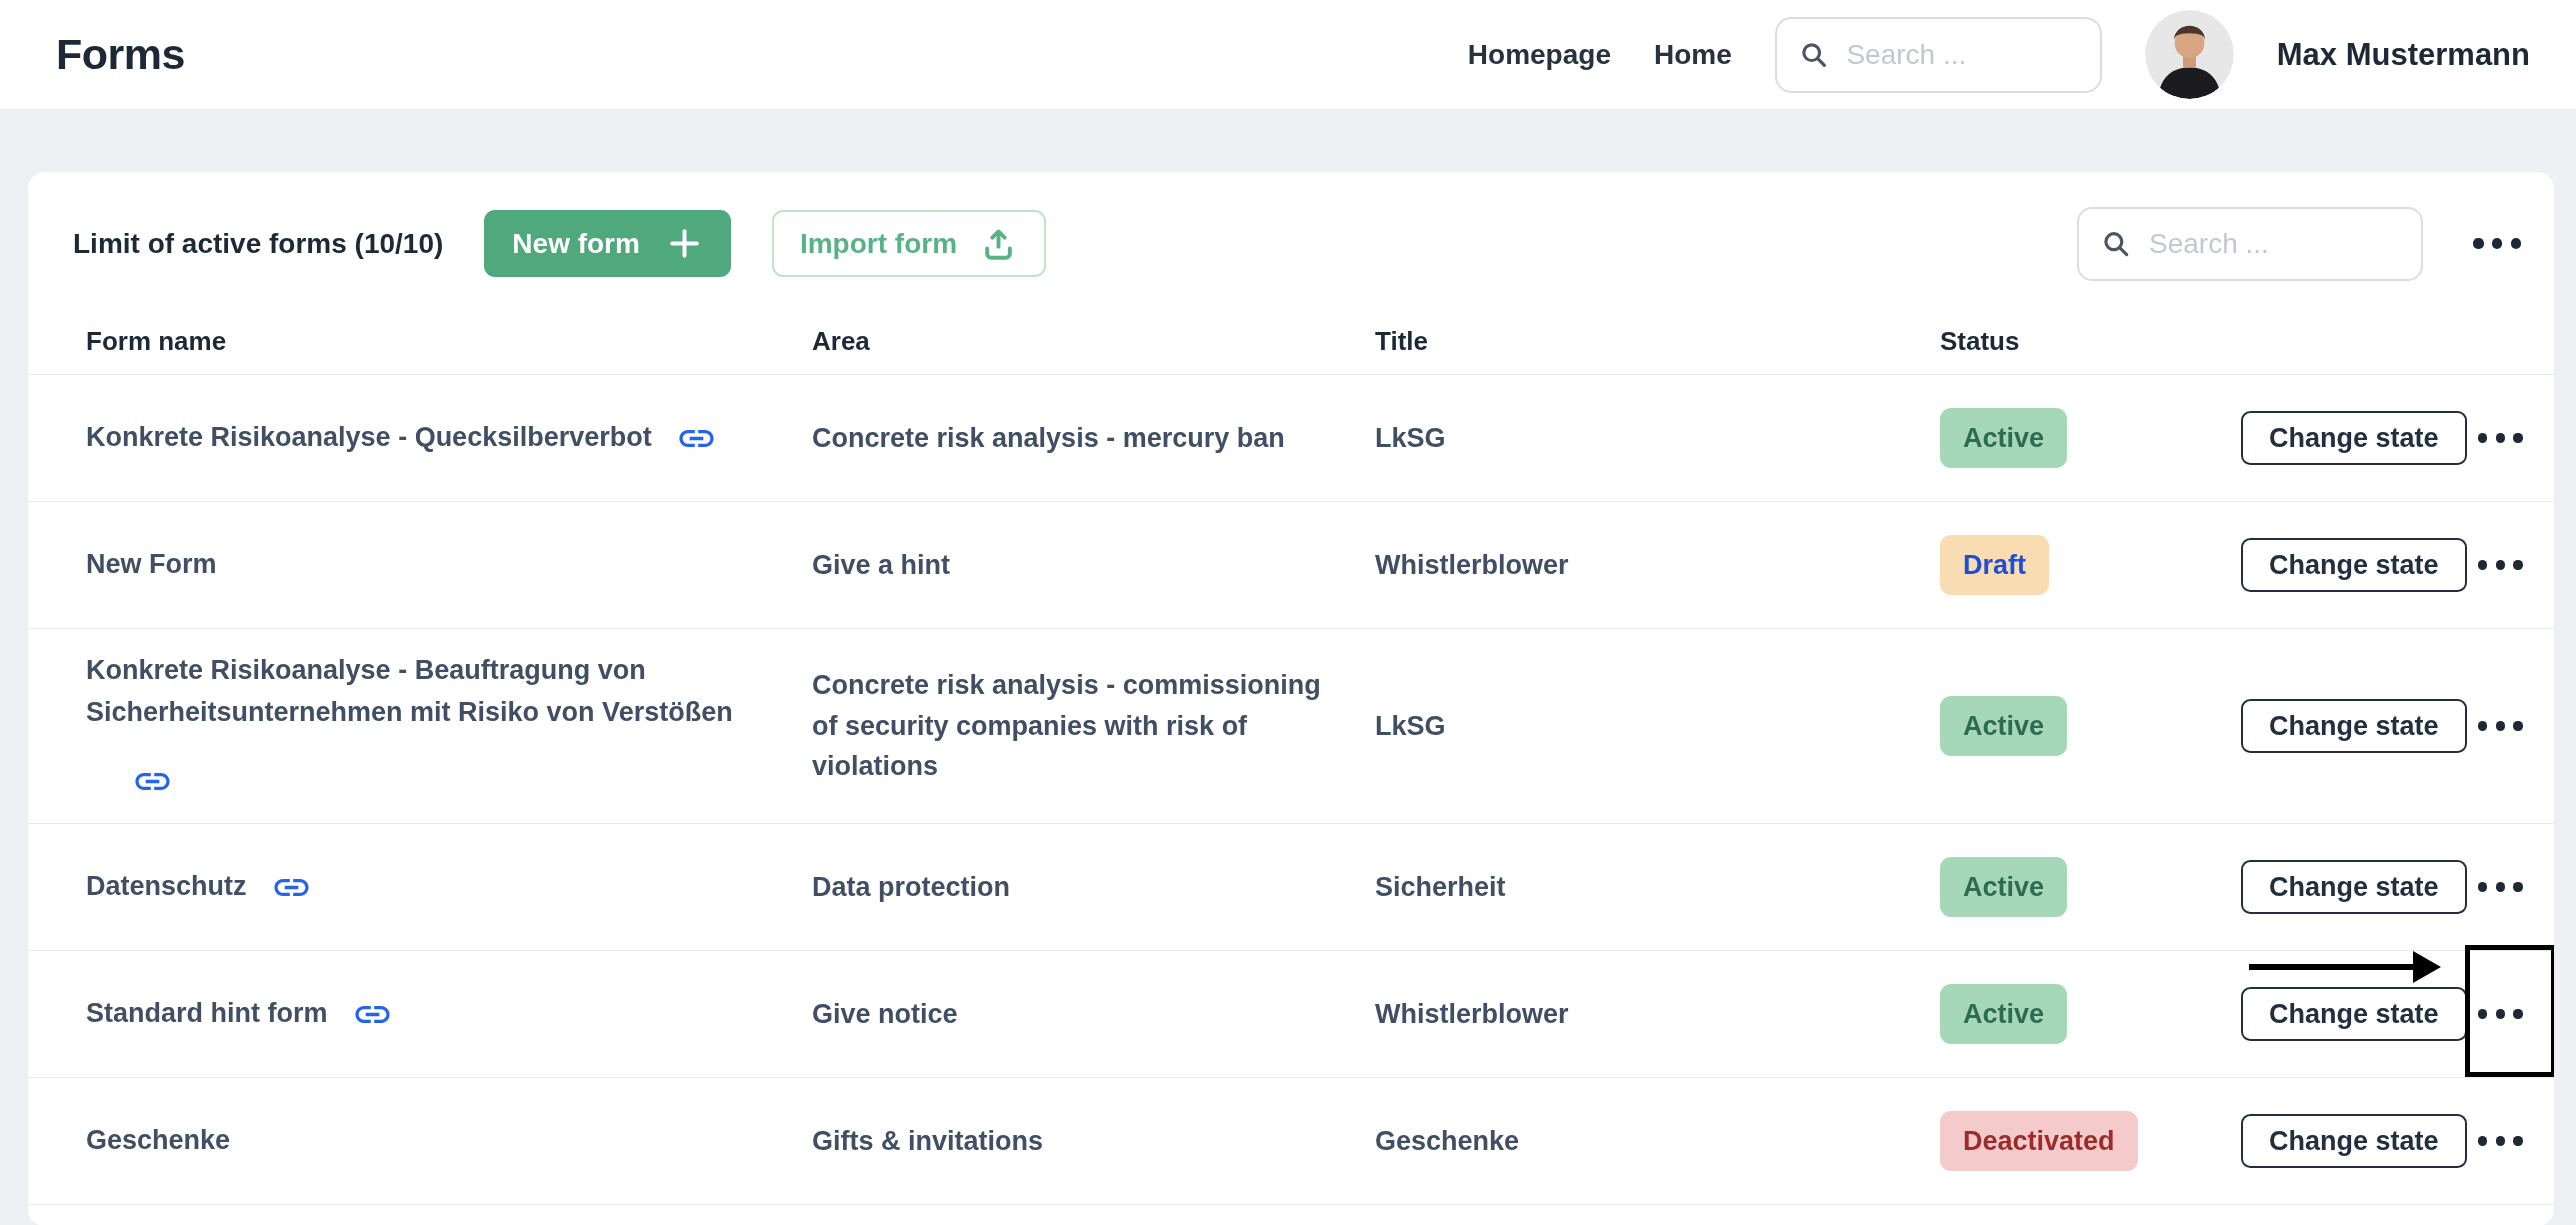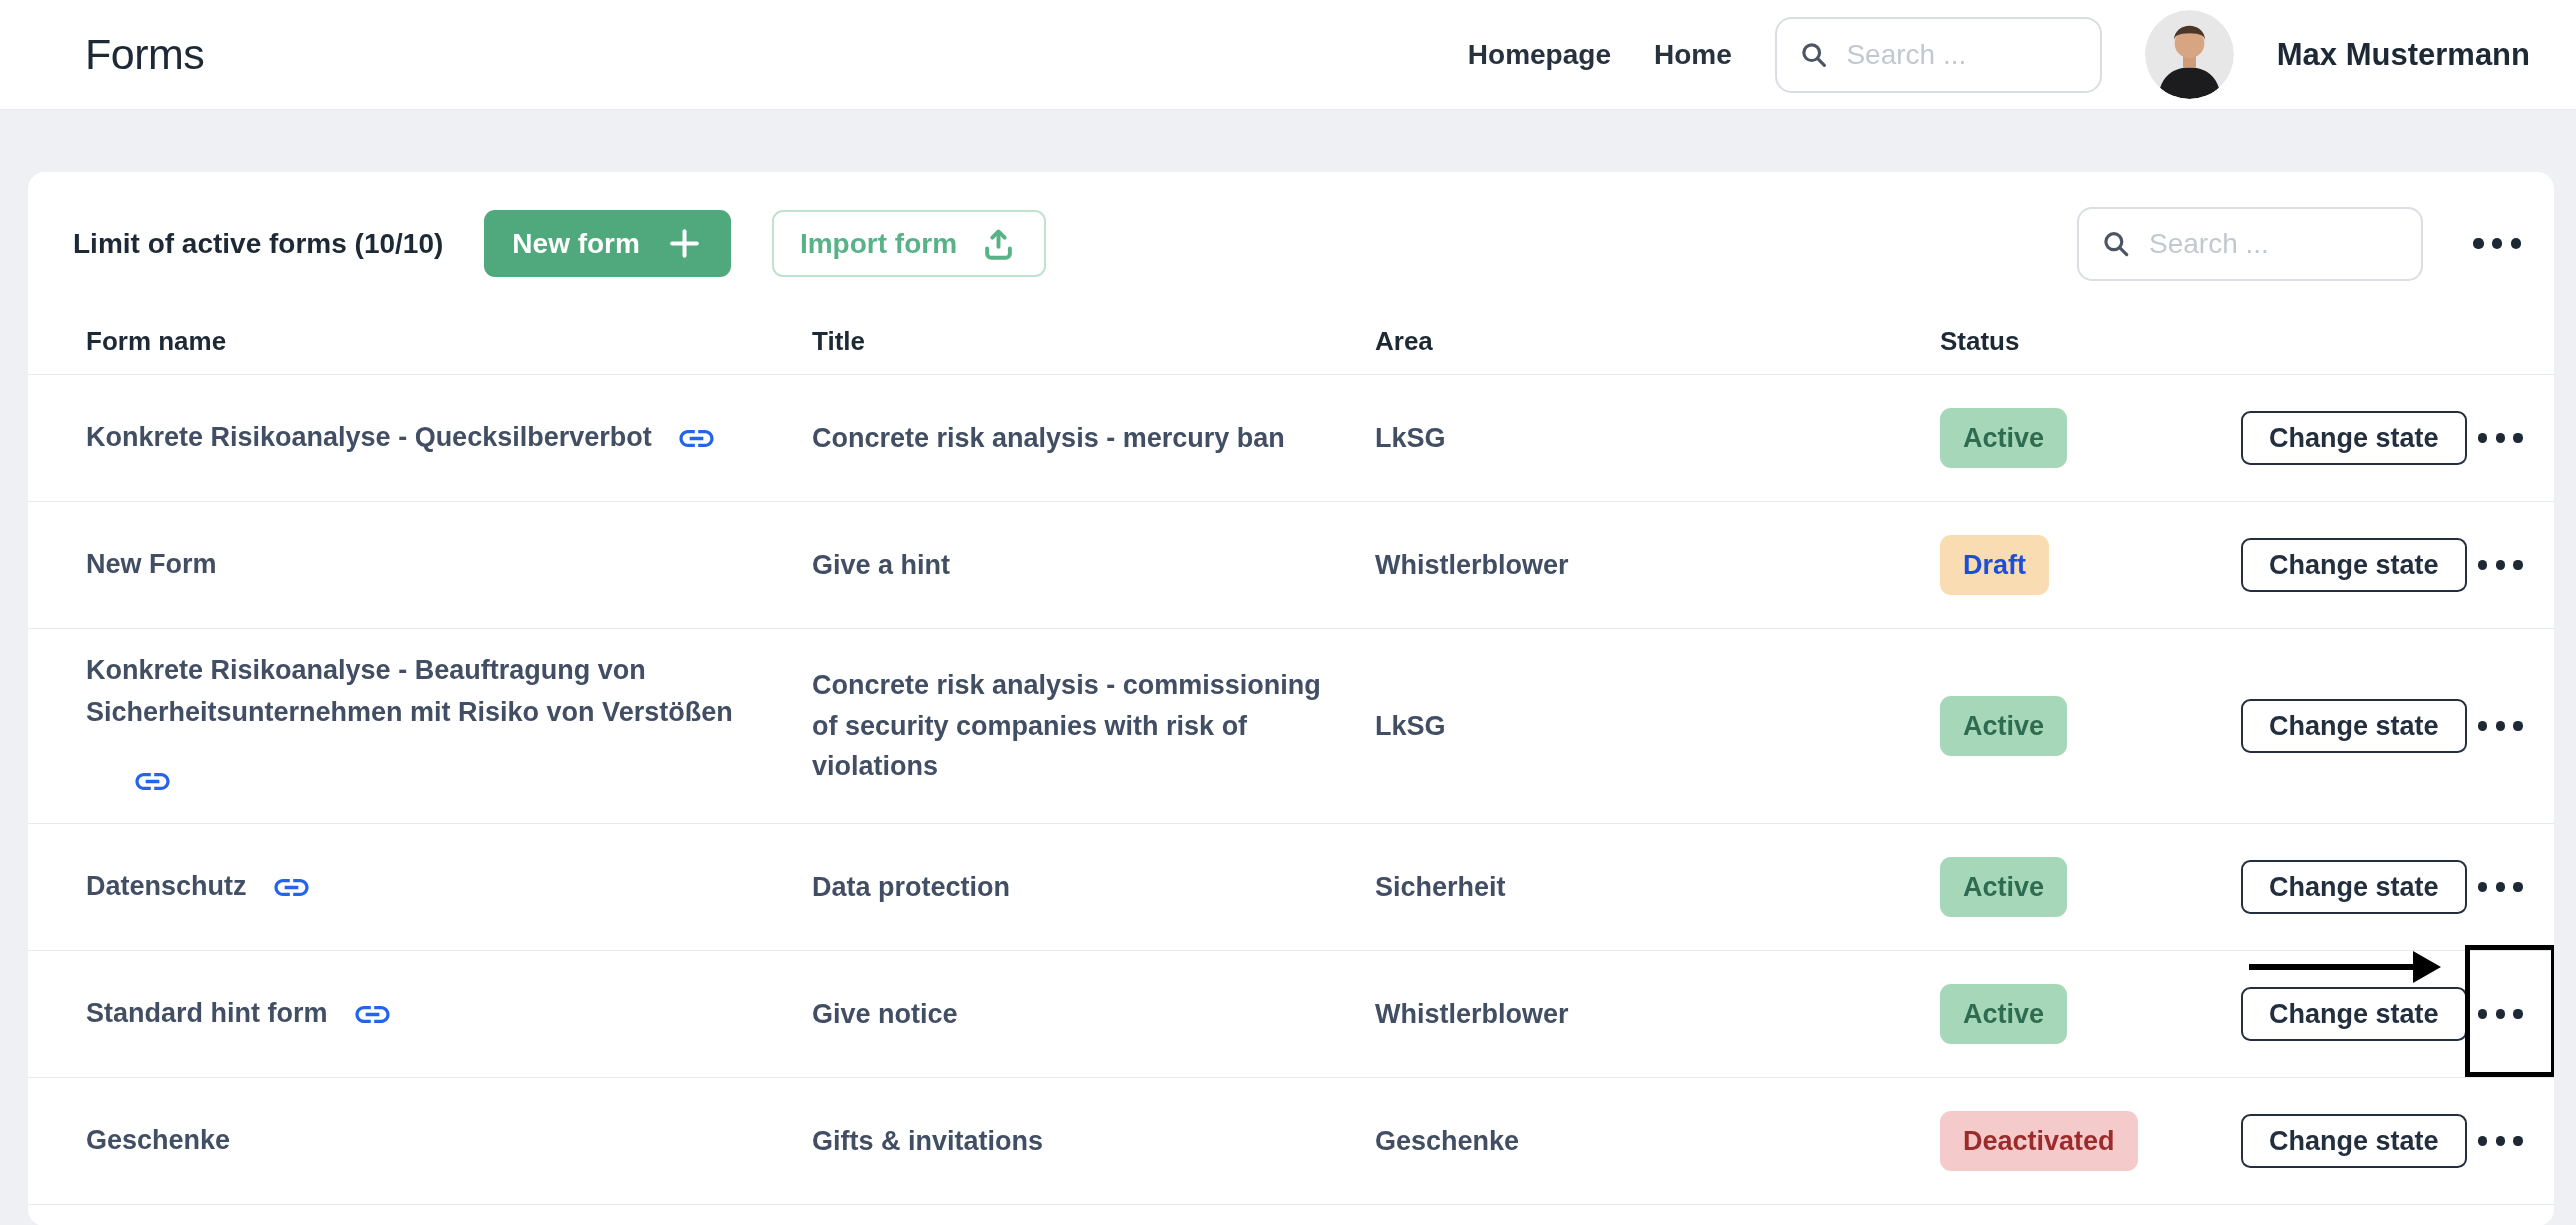--- a/index.html
+++ b/index.html
@@ -2,21 +2,21 @@
 <html style="font-size:15px"><head>
 <meta charset="utf-8">
 <style>
   * { margin:0; padding:0; box-sizing:border-box; }
   html,body { width:2576px; height:1226px; overflow:hidden; }
   body { background:#eef0f3; font-family:"Liberation Sans", sans-serif; color:#1e2936; }
 
   
   .topbar { height:110px; background:#ffffff; display:flex; align-items:center;
             padding:0 46px 0 56px; border-bottom:0.9px solid #e9ebee; }
-  .topbar-title { font-size:43px; font-weight:400; color:#1e2936; letter-spacing:-0.5px;margin-left:29px; }
+  .topbar-title { font-size:43px; font-weight:700; color:#1e2936; letter-spacing:-0.5px; }
   .topbar-right { margin-left:auto; display:flex; align-items:center; gap:43px; }
   .nav-link { font-size:28px; font-weight:700; color:#28323f; cursor:pointer;text-align:center; }
   .btn-submit { background:#2563eb; color:#fff; font-size:28px; font-weight:700;
                 height:69px; padding:0 35px; border:none; border-radius:9.3px; cursor:pointer; }
   .searchbox { display:flex; align-items:center; gap:18.6px; background:#fff;
                border:2.8px solid #dadde2; border-radius:16.7px; height:76px; width:327px; padding:0 22px; }
   .searchbox input { border:none; outline:none; font-size:28px; width:100%;
                      font-family:"Liberation Sans", sans-serif; color:#44506a; }
   .searchbox input::placeholder { color:#c2c8d0; }
   .avatar { width:89px; height:89px; border-radius:50%; overflow:hidden; flex:0 0 auto; }
@@ -132,22 +132,22 @@
       </div>
       <div class="dots" title="">
         <span></span>
           <span></span>
           <span></span>
       </div>
     </div>
 
     <div class="thead">
       <div>Form name</div>
+      <div>Area</div>
       <div>Title</div>
-      <div>Area</div>
       <div>Status</div>
       <div></div>
         <div></div>
     </div>
 
     <div id="tbody">
         <div class="trow">
           <div class="cell-name">
             <span>Konkrete Risikoanalyse - Quecksilberverbot</span>
             <span style="display: inline-flex;">

